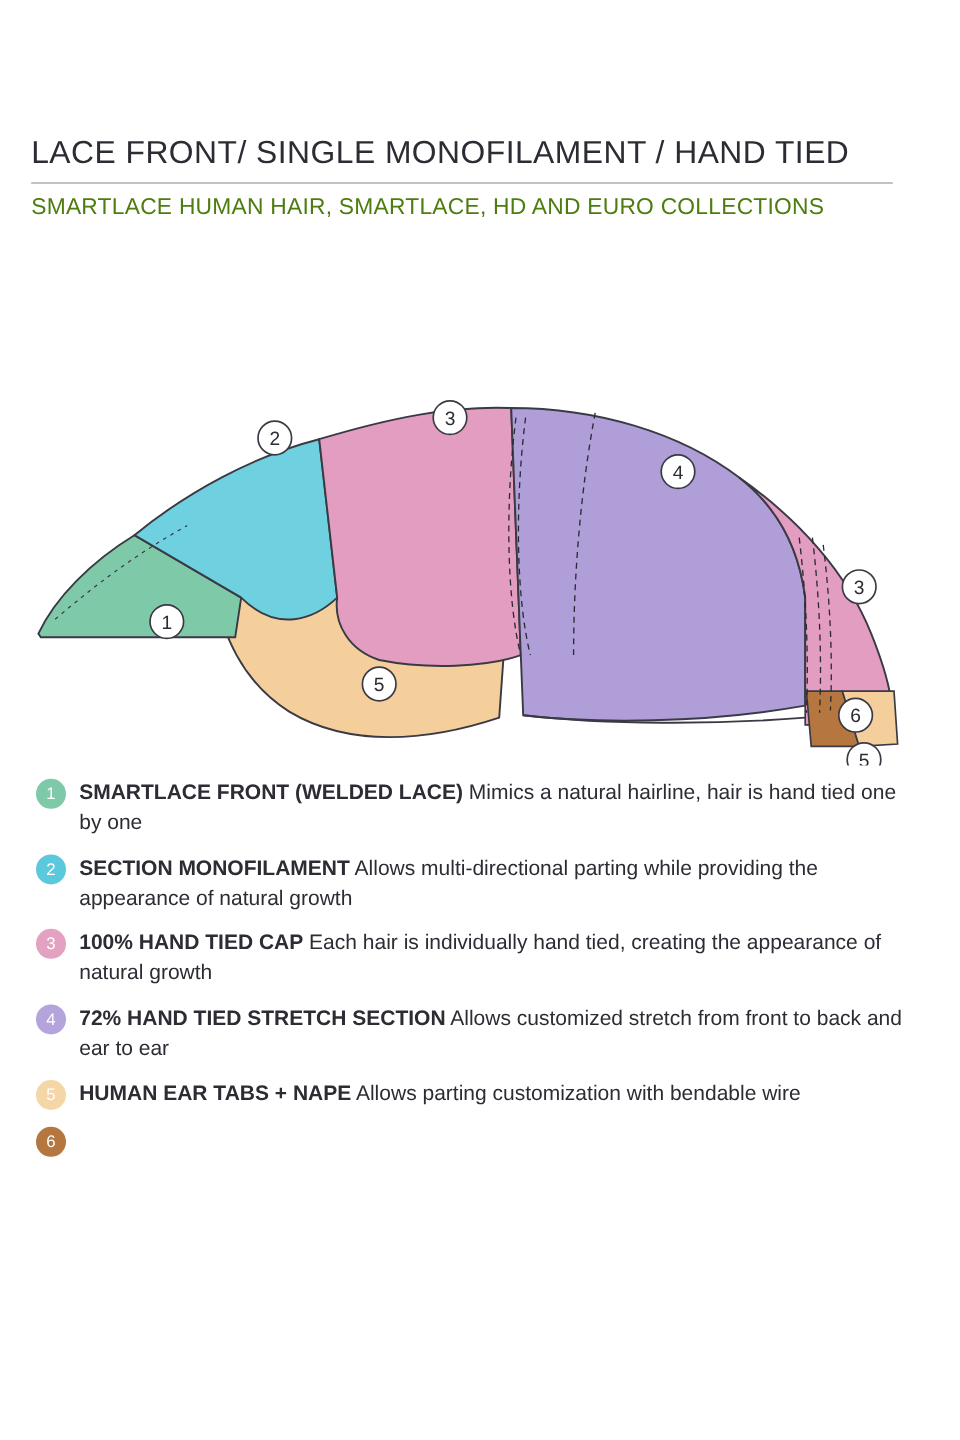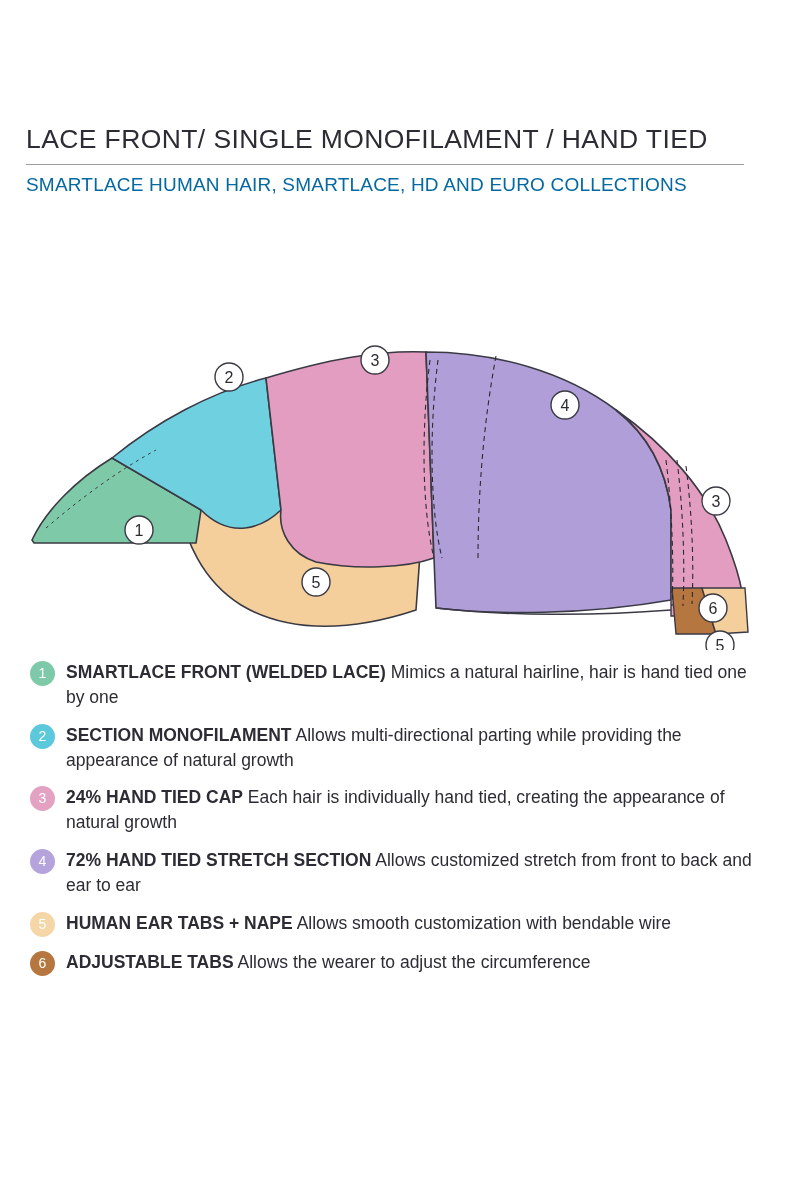--- a/index.html
+++ b/index.html
@@ -13,42 +13,42 @@
     font-family: "Liberation Sans", sans-serif;
     color: #2e2e38;
     position: relative;
     overflow: hidden;
   }
   .page {
     width: 800px;
     height: 935px;
     position: relative;
     box-sizing: border-box;
-    padding: 16px 26px;
+    padding: 4px 26px;
   }
   
   .header {
     padding-top: 108px;
   }
   .title {
     font-size: 26.5px;
     letter-spacing: 0.4px;
     color: #2c2c34;
     font-weight: 400;
     white-space: nowrap;
   }
   .title-rule {
     border: 0;
     border-top: 1px solid #9b9ba5;
     margin: 9px 30px 0 0;
   }
   .subtitle {
     font-size: 19px;
     letter-spacing: 0.2px;
-    color: #0369a1;
+    color: #4d7c0f;
     margin-top: 9px;
     white-space: nowrap;
   }
   
   .diagram-wrap {
     position: relative;
     width: 748px;
     height: 440px;
     margin-top: 14px;
   }
@@ -189,43 +189,39 @@
       <div class="badge" style="background:#5cc8dc">2</div>
       <div class="legend-text">
         <b>SECTION MONOFILAMENT</b>
         <span>Allows multi-directional parting while providing the appearance of natural growth</span>
       </div>
     </div>
 
     <div class="legend-row">
       <div class="badge" style="background:#e4a2c2">3</div>
       <div class="legend-text">
-        <b>24% HAND TIED CAP</b>
+        <b>100% HAND TIED CAP</b>
         <span>Each hair is individually hand tied, creating the appearance of natural growth</span>
       </div>
     </div>
 
     <div class="legend-row">
       <div class="badge" style="background:#b5a3dc">4</div>
       <div class="legend-text">
         <b>72% HAND TIED STRETCH SECTION</b>
         <span>Allows customized stretch from front to back and ear to ear</span>
       </div>
     </div>
 
     <div class="legend-row">
       <div class="badge" style="background:#f5d6a6">5</div>
       <div class="legend-text">
         <b>HUMAN EAR TABS + NAPE</b>
-        <span>Allows smooth customization with bendable wire</span>
+        <span>Allows parting customization with bendable wire</span>
       </div>
     </div>
 
     <div class="legend-row">
       <div class="badge" style="background:#b5773f">6</div>
-      <div class="legend-text">
-        <b>ADJUSTABLE TABS</b>
-        <span>Allows the wearer to adjust the circumference</span>
-      </div>
     </div>
 
   </div>
 </div>
 
 </body></html>

